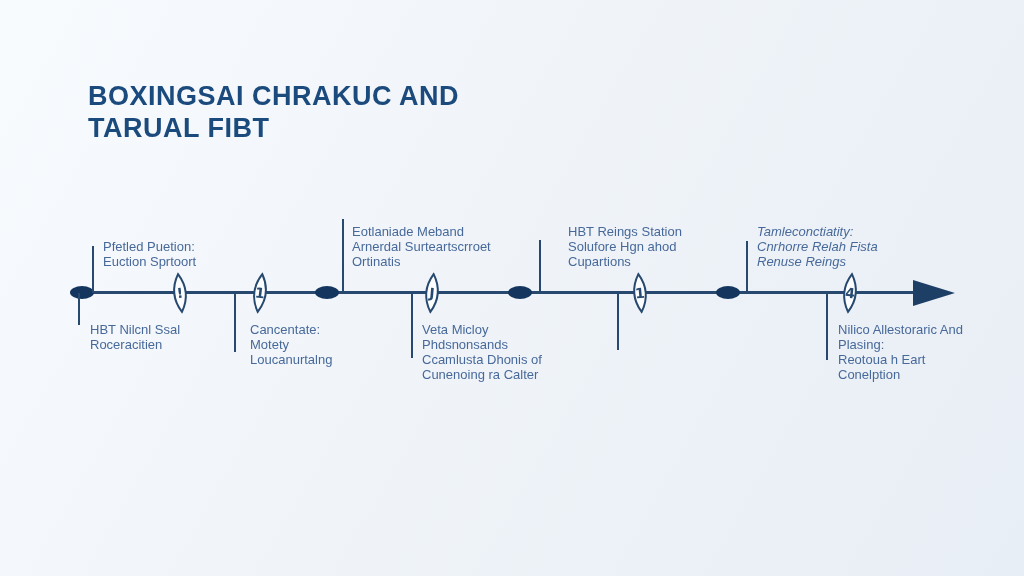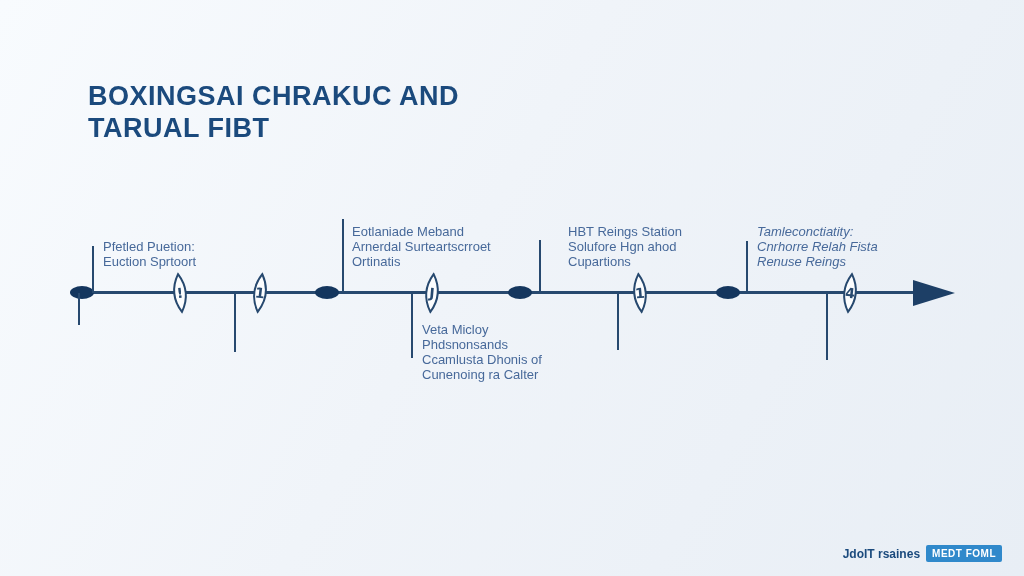--- a/index.html
+++ b/index.html
@@ -101,25 +101,36 @@
     <div>HBT Reings Station</div>
     <div>Solufore Hgn ahod</div>
     <div>Cupartions</div>
   </div>
   <div class="lbl" style="left:757px;top:224px;font-style:italic;">
     <div>Tamleconctiatity:</div>
     <div>Cnrhorre Relah Fista</div>
     <div>Renuse Reings</div>
   </div>
 
+  <div class="lbl" style="left:90px;top:322px;">
+    <div>HBT Nilcnl Ssal</div>
+    <div>Roceracitien</div>
+  </div>
+  <div class="lbl" style="left:250px;top:322px;">
+    <div>Cancentate:</div>
+    <div>Motety</div>
+    <div>Loucanurtalng</div>
+  </div>
   <div class="lbl" style="left:422px;top:322px;">
     <div>Veta Micloy</div>
     <div>Phdsnonsands</div>
     <div>Ccamlusta Dhonis of</div>
     <div>Cunenoing ra Calter</div>
   </div>
+  <div class="lbl" style="left:838px;top:322px;">
+    <div>Nilico Allestoraric And</div>
+    <div>Plasing:</div>
+    <div>Reotoua h Eart</div>
+    <div>Conelption</div>
+  </div>
 
-  <div class="footer">
-    <span class="credit">JdoIT rsaines</span>
-    <span class="badge">MEDT FOML</span>
-  </div>
 
 </div>
 
 </body></html>

